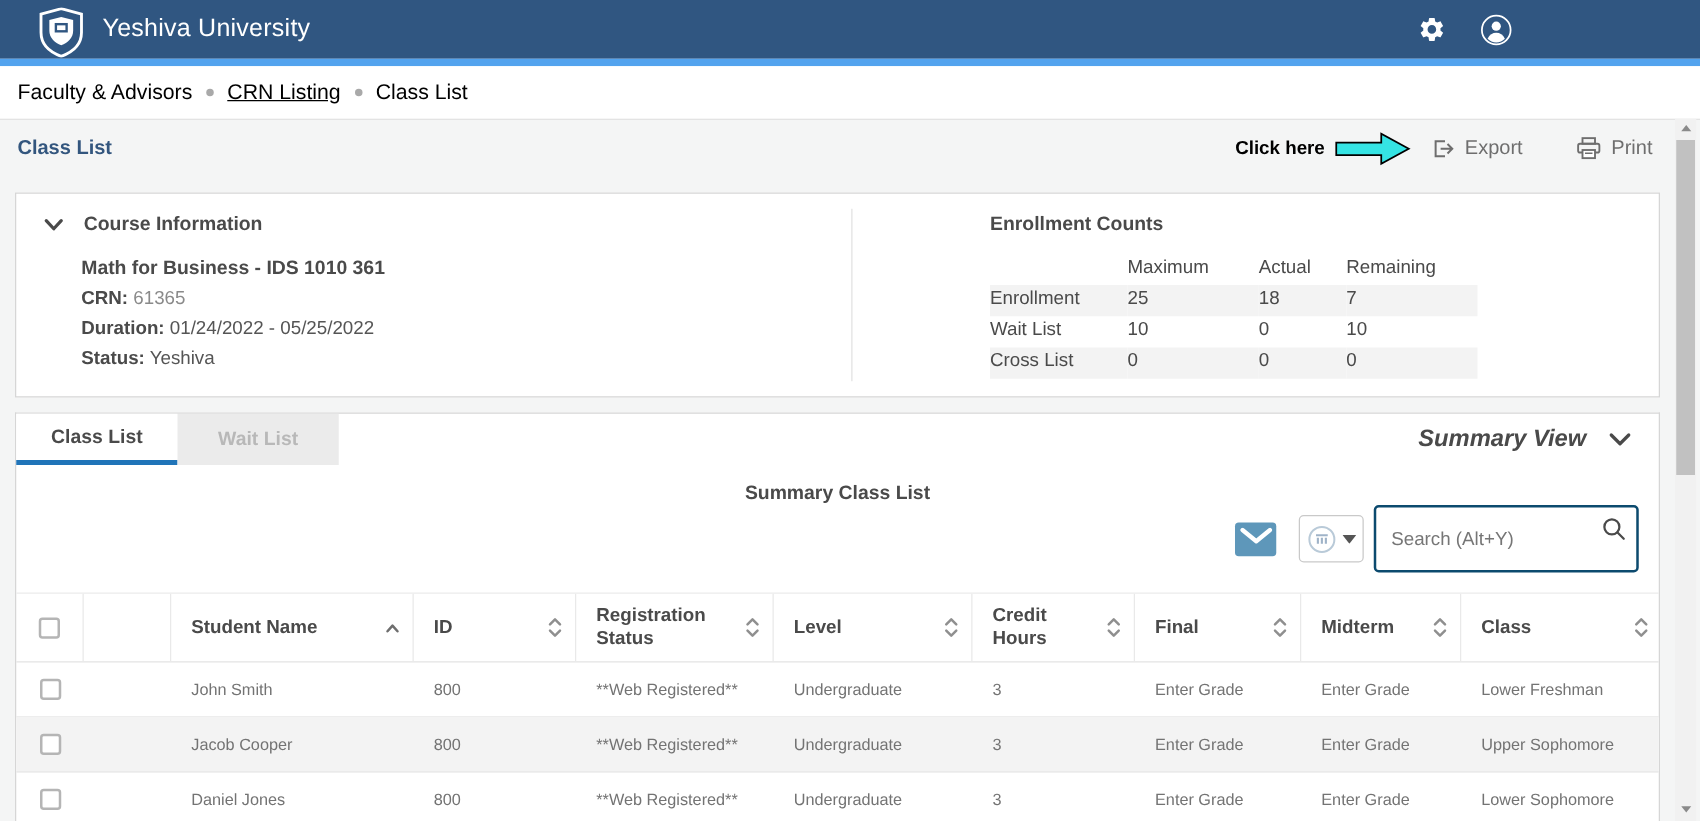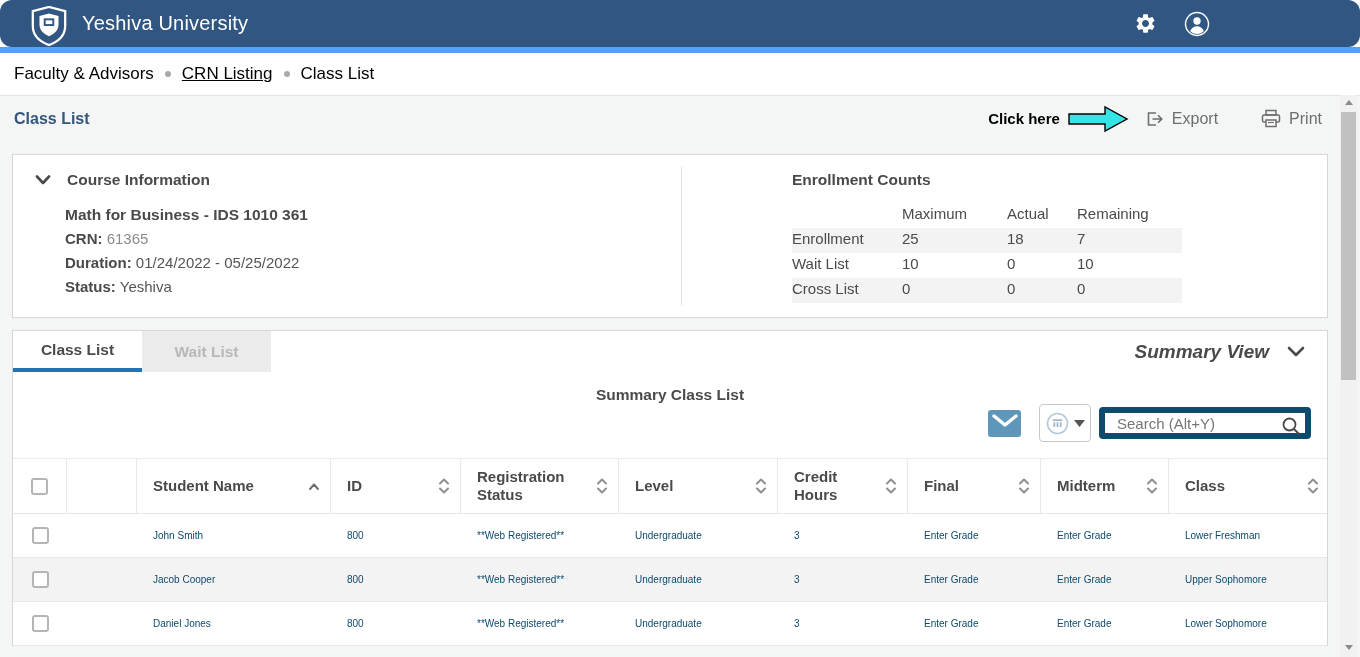--- a/index.html
+++ b/index.html
@@ -1,20 +1,20 @@
 <!DOCTYPE html>
 <html><head>
 <meta charset="utf-8">
 <style>
   * { margin:0; padding:0; box-sizing:border-box; }
   html,body { width:1360px; height:657px; overflow:hidden; background:#fff;
               font-family:"Liberation Sans", sans-serif; }
 
   
-  .topbar { height:47px; background:#305681; display:flex; align-items:center; padding-left:30px;border-radius:12px; }
+  .topbar { height:47px; background:#305681; display:flex; align-items:center; padding-left:30px; }
   .logo { width:38px; height:40px; margin-right:14px; margin-top:4px; }
   .brand { color:#ffffff; font-size:20px; font-weight:400; letter-spacing:.2px; }
   .topbar-right { margin-left:auto; margin-right:150px; display:flex; align-items:center; gap:26px; }
   .topbar-icon { width:26px; height:26px; display:flex; align-items:center; justify-content:center; cursor:pointer; }
   .accent-stripe { height:6px; background:#53a3ee; }
 
   
   .breadcrumb { height:42px; background:#ffffff; display:flex; align-items:center; padding-left:14px; font-size:17px; }
   .crumb { color:#000000; cursor:pointer; }
   .crumb.underlined { text-decoration:underline; }
@@ -65,37 +65,37 @@
   .tab-row-right { margin-left:auto; display:flex; align-items:center; padding-right:22px; gap:18px; }
   .summary-view { font-size:19px; font-weight:700; color:#4a4a4a; cursor:pointer;font-style:italic; }
 
   .cl-toolbar { display:flex; align-items:center; padding:14px 16px 16px 16px;flex-direction:column; }
   .cl-heading { font-size:15.5px; font-weight:700; color:#4a4a4a; }
   .cl-tool-right { margin-left:auto; display:flex; align-items:center; }
   .mail-btn { width:33px; height:27px; border-radius:3px; background:#5e97ba; display:flex; align-items:center; justify-content:center; cursor:pointer; margin-right:18px; }
   .filter-btn { height:38px; width:52px; border:1px solid #c9c9c9; border-radius:4px; background:#fff;
                 display:flex; align-items:center; justify-content:center; gap:5px; cursor:pointer; margin-right:8px; }
   .search-wrap { position:relative; }
-  .search-input { width:212px; height:32px; border:6px solid #0c4a6e; border-radius:4px;
+  .search-input { width:212px; height:54px; border:2px solid #0c4a6e; border-radius:4px;
                   font-family:"Liberation Sans",sans-serif; font-size:15px; color:#4a4a4a;
                   padding:0 36px 0 12px; outline:none; }
   .search-input::placeholder { color:#767676; }
   .search-icon { position:absolute; right:10px; top:9px; }
 
   
   .cl-grid { display:grid; grid-template-columns:54px 70px 194px 130px 158px 159px 130px 133px 128px 160px; }
   .cl-head { border-top:1px solid #ececec; border-bottom:1px solid #e4e4e4; }
   .cl-head .hcell { min-height:54px; display:flex; align-items:center; padding:0 10px 0 16px;
                     border-right:1px solid #e9e9e9; font-size:15px; font-weight:700; color:#4a4a4a; line-height:18px; }
   .cl-head .hcell:last-child { border-right:none; }
   .hcell .hlabel { flex:1; }
   .sort-icon { margin-left:4px; flex:none; }
   .cl-row { border-bottom:1px solid #e8e8e8; }
   .cl-row .cell { height:43px; display:flex; align-items:center; padding-left:16px;
-                  font-size:10px; color:#0c4a6e; }
+                  font-size:13px; color:#737373; }
   .cl-row.shade { background:#f3f3f3; }
   .muted-cell { color:#8a8a8a; }
   .chk { width:17px; height:17px; border:2px solid #b5b5b5; border-radius:3px; background:#fff; cursor:pointer; }
   .chk-cell { display:flex; align-items:center; justify-content:center; }
 
   
   .scrollbar { position:absolute; top:95px; right:3px; bottom:0; width:17px; background:#f1f1f1; }
   .sb-arrow { position:absolute; left:0; width:17px; height:15px; display:flex; align-items:center; justify-content:center; cursor:pointer; }
   .sb-up { top:0; } .sb-down { bottom:2px; }
   .sb-thumb { position:absolute; left:1px; top:17px; width:15px; height:268px; background:#c1c1c1; cursor:pointer; }

